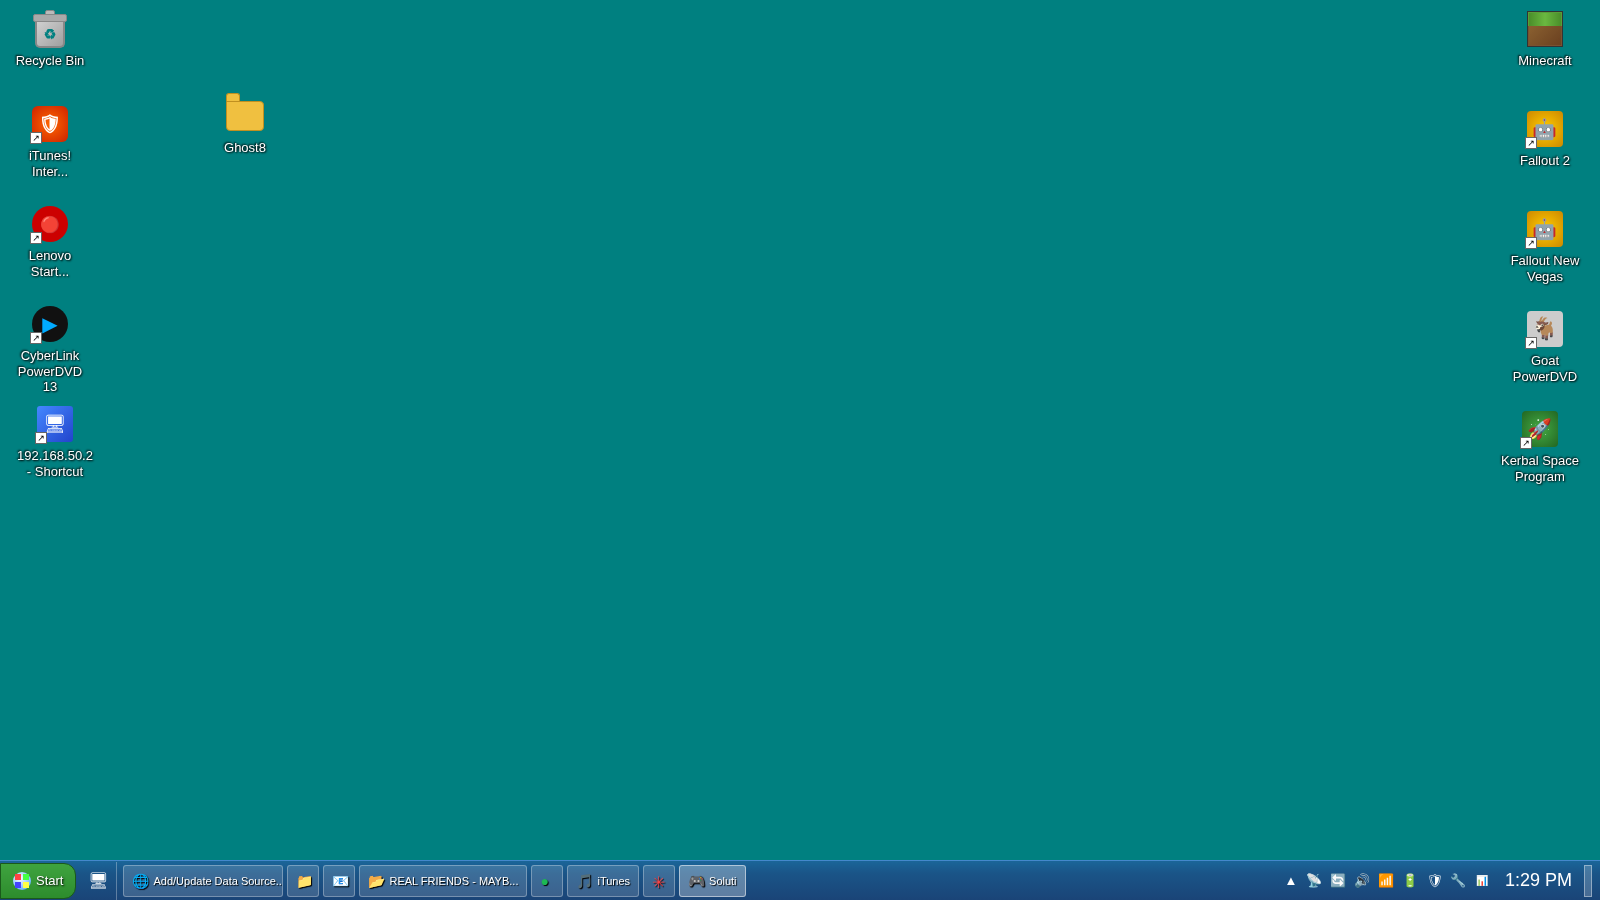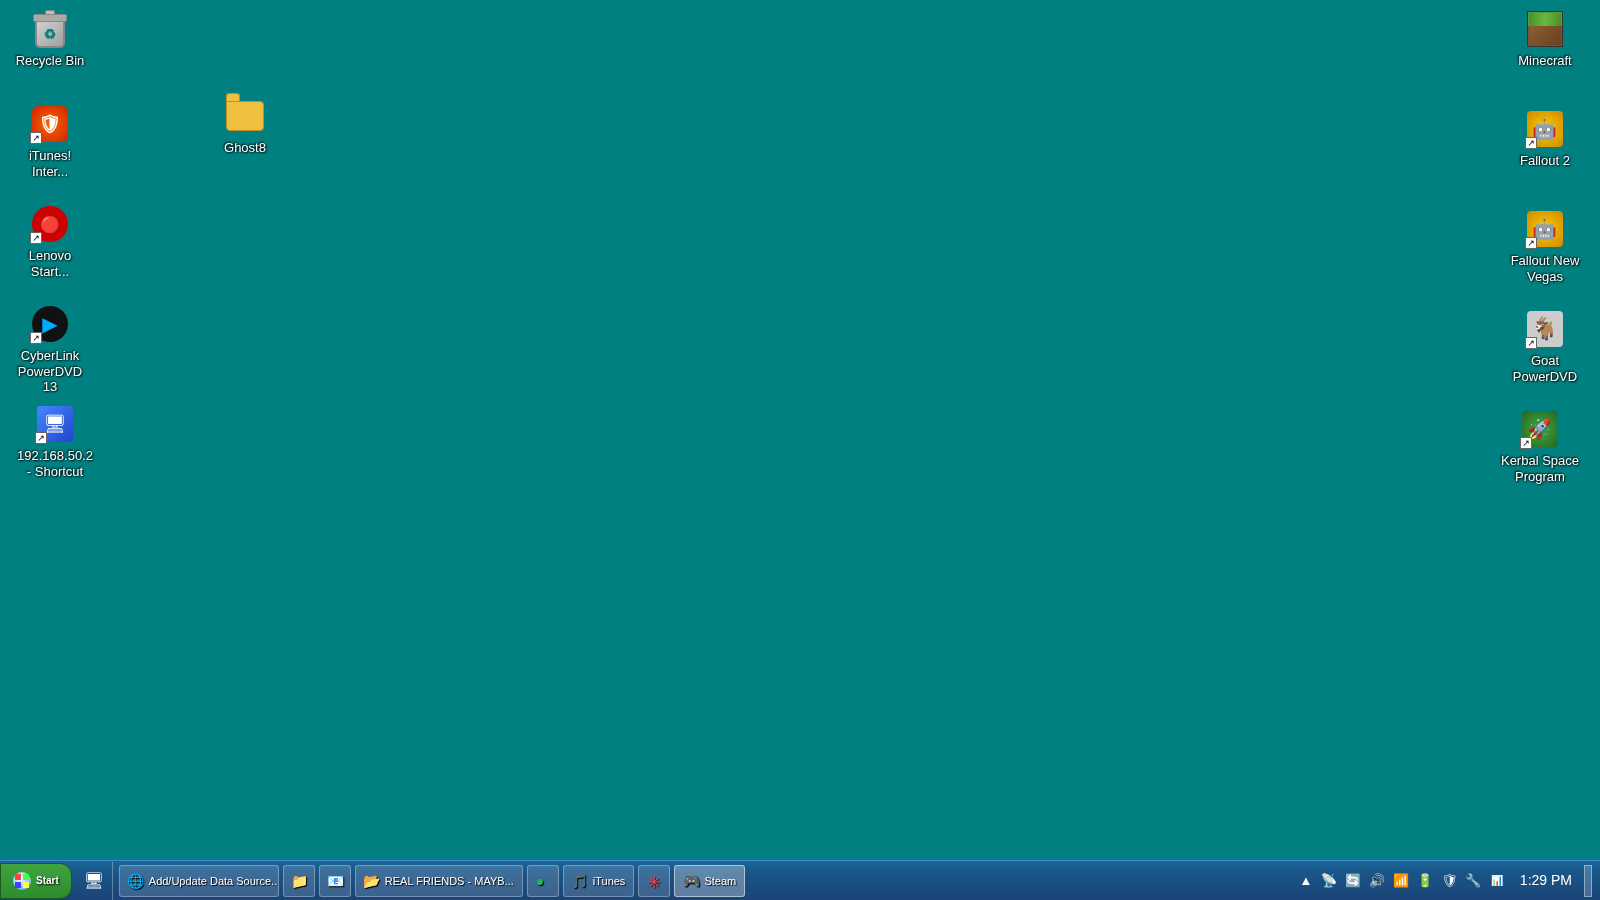--- a/index.html
+++ b/index.html
@@ -173,22 +173,22 @@
       width: 18px;
       height: 18px;
       background: radial-gradient(circle at 40% 35%, #ffffff, #3399ff);
       border-radius: 50%;
       display: flex;
       align-items: center;
       justify-content: center;
     }
     .start-label {
       color: white;
-      font-weight: bold;
-      font-size: 10px;
+      font-weight: normal;
+      font-size: 13px;
       text-shadow: 1px 1px 2px #000;
     }
 
     
     .taskbar-item {
       height: 32px;
       padding: 0 8px;
       background: rgba(255,255,255,0.15);
       border: 1px solid rgba(255,255,255,0.3);
       border-radius: 3px;
@@ -253,21 +253,21 @@
       height: 20px;
       display: flex;
       align-items: center;
       justify-content: center;
       font-size: 13px;
       color: white;
       cursor: pointer;
     }
     #clock {
       color: white;
-      font-size: 14px;
+      font-size: 18px;
       text-align: center;
       padding: 0 8px;
       line-height: 1.3;
     }
     .taskbar-items-area {
       display: flex;
       align-items: center;
       flex: 1;
       overflow: hidden;
       padding: 0 4px;
@@ -423,21 +423,21 @@
       <span class="taskbar-icon">🎵</span>
       <span>iTunes</span>
     </div>
 
     <div class="taskbar-item" style="width:32px;">
       <span class="taskbar-icon" style="color:#ff4444; font-size:16px;">✳</span>
     </div>
 
     <div class="taskbar-item active">
       <span class="taskbar-icon">🎮</span>
-      <span>Steam</span>
+      <span>Soluti</span>
     </div>
 
   </div>
 
   <div id="system-tray">
     <div class="tray-icon">▲</div>
     <div class="tray-icon">📡</div>
     <div class="tray-icon">🔄</div>
     <div class="tray-icon">🔊</div>
     <div class="tray-icon">📶</div>

